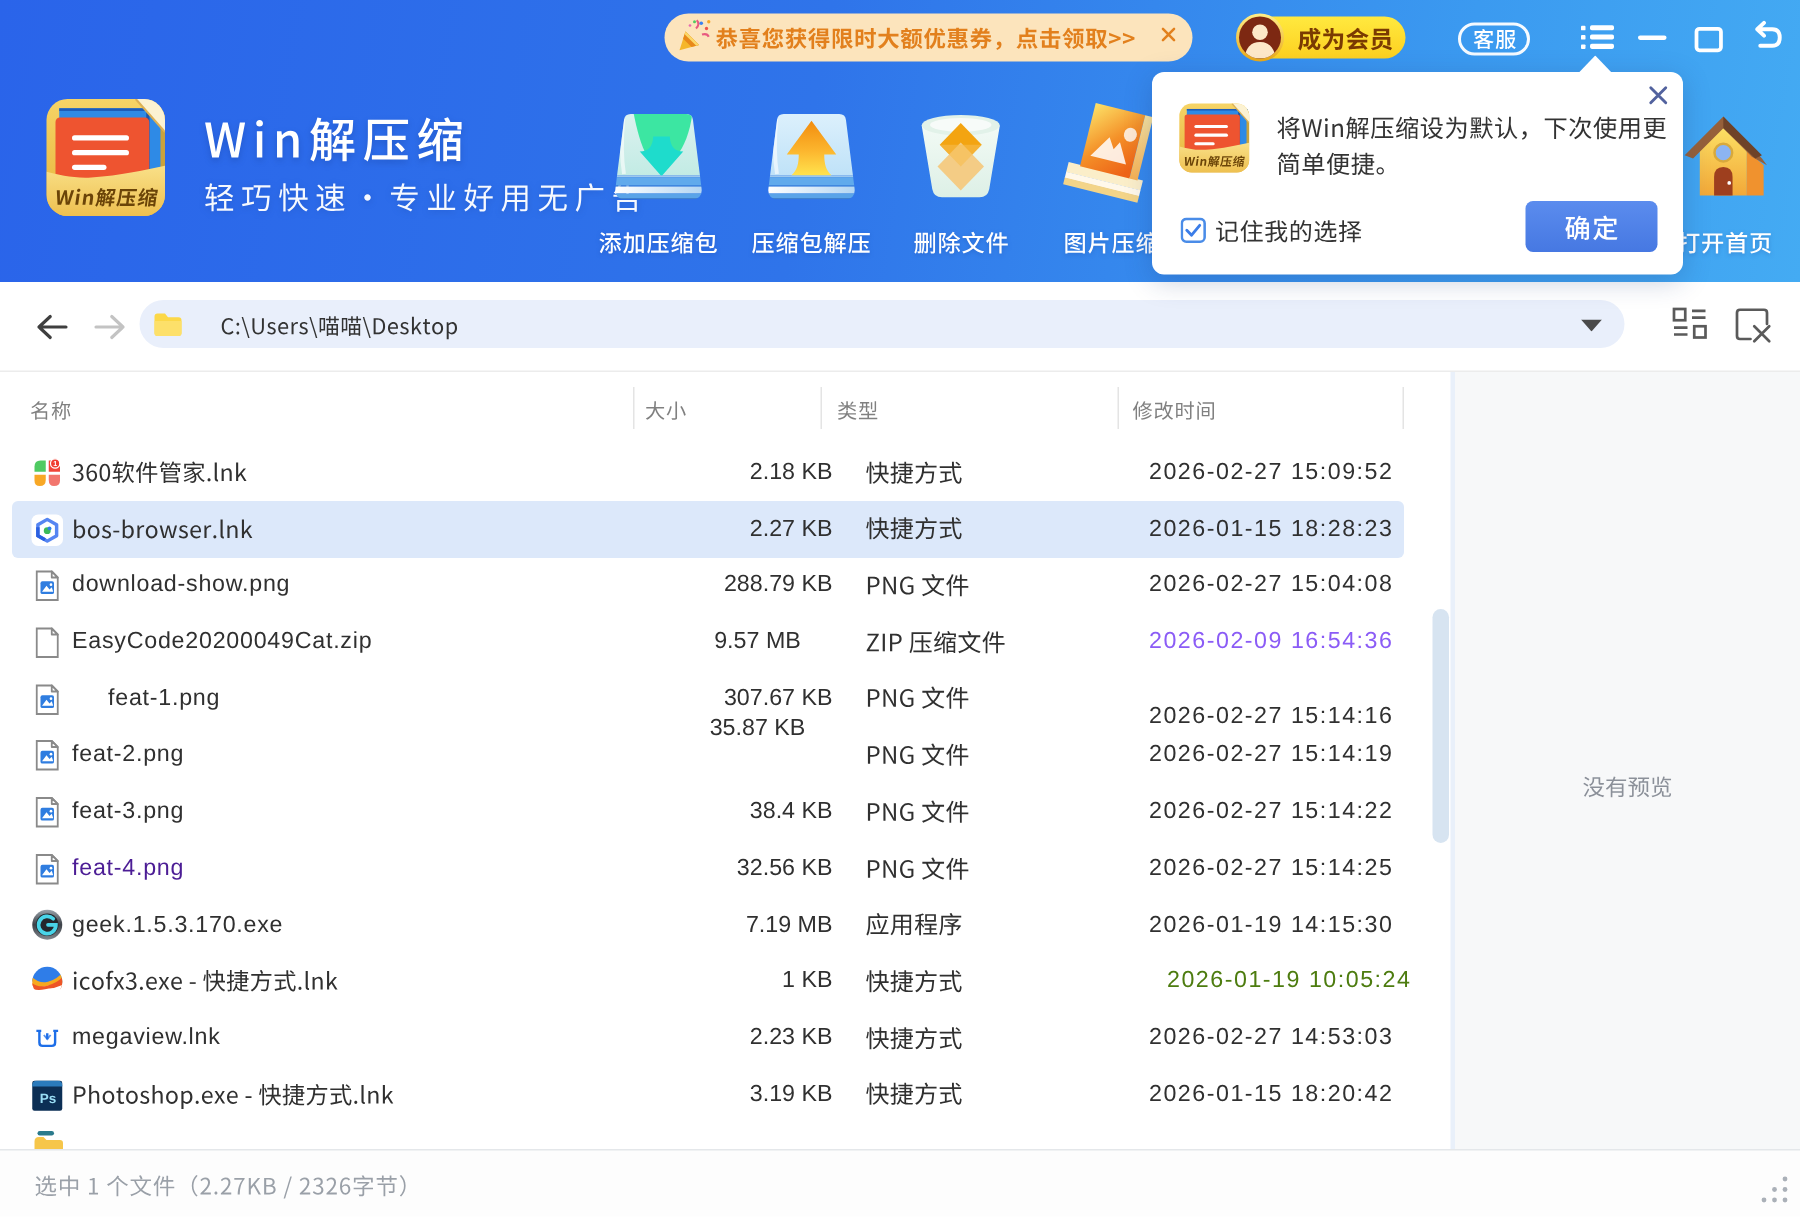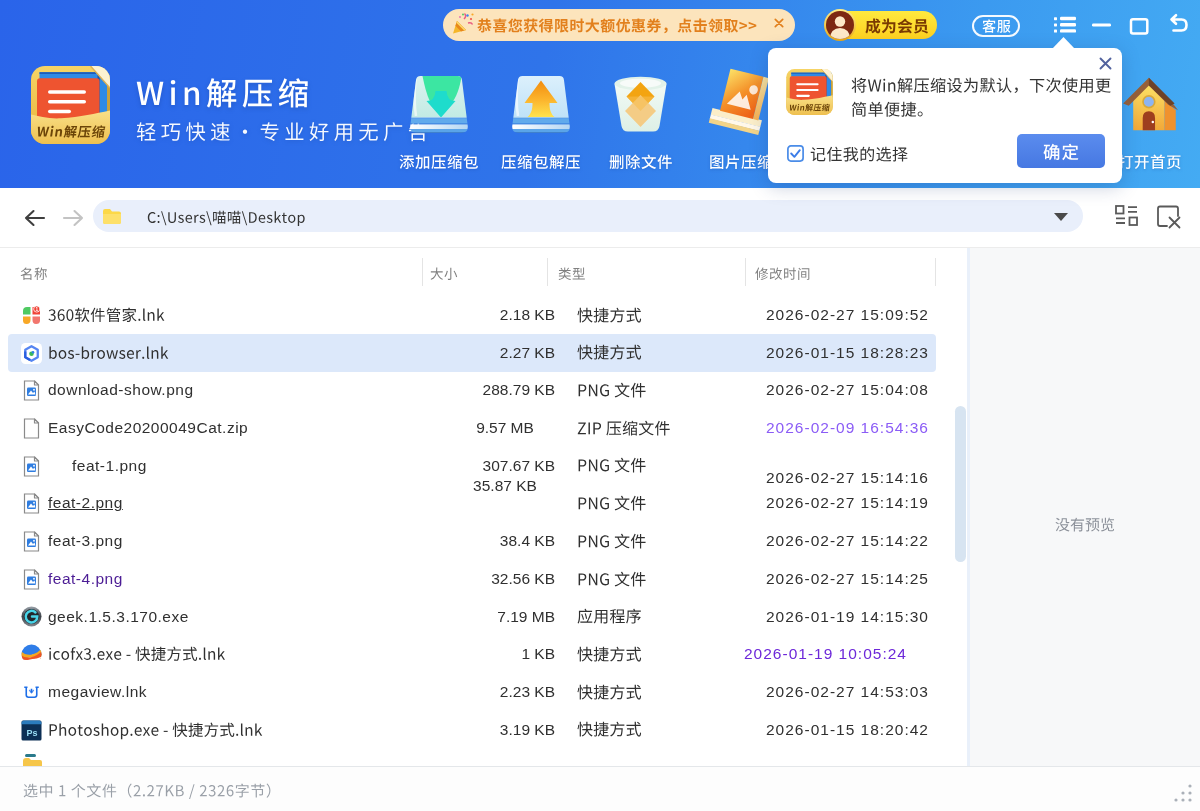--- a/index.html
+++ b/index.html
@@ -747,21 +747,21 @@
 <div style="position:absolute;left:766px;top:469px;font:15.5px 'Liberation Sans';color:#303030;letter-spacing:1px;">2026-02-27 15:14:16</div>
 <div style="position:absolute;left:21px;top:493.35px;">
     <svg width="21" height="21" viewBox="0 0 42 42" style="position:absolute;overflow:visible">
 <path d="M7 2 H27 L35 10 V40 H7 Z" fill="#fff" stroke="#8a8a8a" stroke-width="2.4"></path>
 <path d="M27 2 L35 10 H27 Z" fill="#fff" stroke="#8a8a8a" stroke-width="2.4" stroke-linejoin="round"></path>
 <rect x="12" y="15" width="18" height="17" rx="2.5" fill="#2f7de0"></rect>
 <path d="M14 29 L20 21 L24 26 L27 23 L29 29 Z" fill="#fff"></path>
 <circle cx="26" cy="19.5" r="1.8" fill="#fff"></circle>
 </svg>
   </div>
-<div style="position:absolute;left:48px;top:494.4px;font:15.5px 'Liberation Sans';color:#303030;letter-spacing:0.5px;text-decoration:underline;">feat-2.png</div>
+<div style="position:absolute;left:48px;top:494.4px;font:15.5px 'Liberation Sans';color:#303030;letter-spacing:0.5px;">feat-2.png</div>
 <div style="position:absolute;left:455px;top:477px;width:100px;text-align:center;font:15.5px 'Liberation Sans';color:#303030;">35.87 KB</div>
 <div style="position:absolute;left:576.8px;top:494.15000000000003px;">
     <svg width="70" height="20" viewBox="0 0 70 20" style="position:absolute;overflow:visible;">
       <g fill="#303030">
         <use href="#gR0050" transform="translate(0.00,15.20) scale(0.01600,-0.01600)"></use>
         <use href="#gR004e" transform="translate(10.33,15.20) scale(0.01600,-0.01600)"></use>
         <use href="#gR0047" transform="translate(22.10,15.20) scale(0.01600,-0.01600)"></use>
         <use href="#gR6587" transform="translate(37.10,15.20) scale(0.01600,-0.01600)"></use>
         <use href="#gR4ef6" transform="translate(53.30,15.20) scale(0.01600,-0.01600)"></use>
       </g>
@@ -885,21 +885,21 @@
 <div style="position:absolute;left:576.8px;top:644.9499999999999px;">
     <svg width="65" height="20" viewBox="0 0 65 20" style="position:absolute;overflow:visible;">
       <g fill="#303030">
         <use href="#gR5feb" transform="translate(0.00,15.20) scale(0.01600,-0.01600)"></use>
         <use href="#gR6377" transform="translate(16.20,15.20) scale(0.01600,-0.01600)"></use>
         <use href="#gR65b9" transform="translate(32.40,15.20) scale(0.01600,-0.01600)"></use>
         <use href="#gR5f0f" transform="translate(48.60,15.20) scale(0.01600,-0.01600)"></use>
       </g>
     </svg>
   </div>
-<div style="position:absolute;left:744px;top:645.1px;font:15.5px 'Liberation Sans';color:#6d28d9;letter-spacing:1px;">2026-01-19 10:05:24</div>
+<div style="position:absolute;left:778px;top:645.1px;font:15.5px 'Liberation Sans';color:#4d7c0f;letter-spacing:1px;">2026-01-19 10:05:24</div>
 <div style="position:absolute;left:21px;top:681.85px;">
     <svg width="21" height="21" viewBox="0 0 42 42" style="position:absolute;overflow:visible">
 <rect x="0" y="0" width="42" height="42" rx="9" fill="#fff"></rect>
 <g fill="none" stroke="#1d6ee8" stroke-width="3.2">
 <path d="M6.5 10.5 H13 M29 10.5 H35.5 M10.5 10.5 V26 Q10.5 30.5 15 30.5 H27 Q31.5 30.5 31.5 26 V10.5"></path>
 <path d="M21 13.5 V21.5"></path>
 <path d="M16.5 16 L21 21.5 L25.5 16" stroke-width="2.4" opacity="0.75"></path>
 </g>
 </svg>
   </div>

